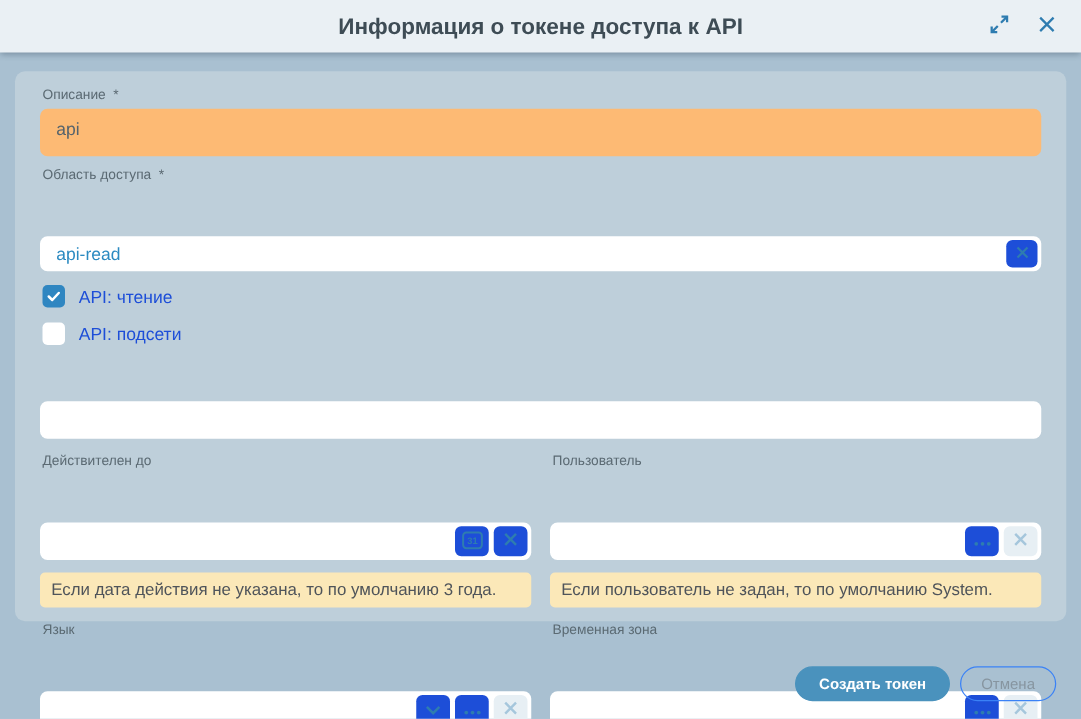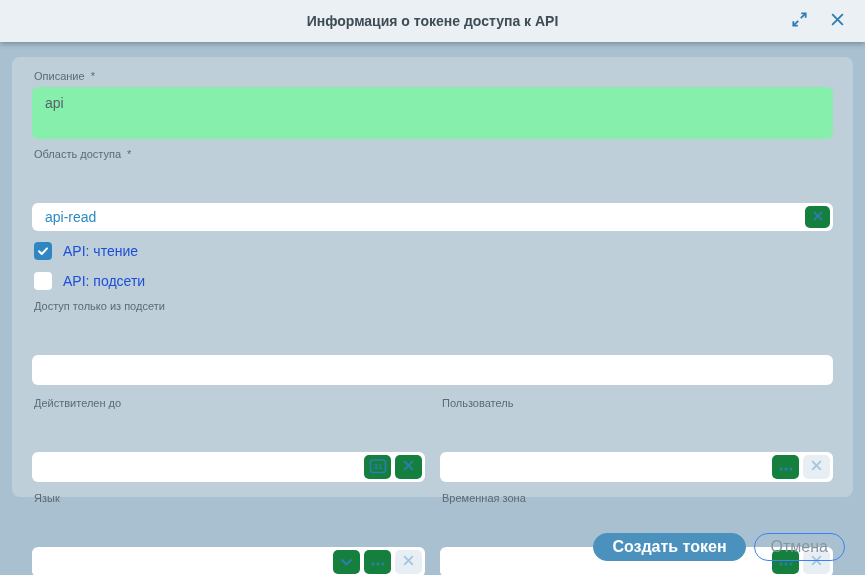--- a/index.html
+++ b/index.html
@@ -14,21 +14,21 @@
     position: relative;
     height: 42px;
     background: #eaf0f4;
     display: flex;
     align-items: center;
     justify-content: center;
     box-shadow: 0 2px 5px rgba(40,60,80,.38);
     z-index: 5;
   }
   .dialog-title {
-    font-size: 14px;
+    font-size: 18px;
     font-weight: bold;
     color: #3e4c55;
   }
   .header-actions {
     position: absolute;
     right: 20px;
     top: 0;
     height: 100%;
     display: flex;
     align-items: center;
@@ -59,24 +59,24 @@
   .field-label {
     font-size: 11px;
     color: #5b6a73;
     margin: 0 0 5px 2px;
     display: block;
   }
   .req { margin-left: 6px; color: #5b6a73; }
   .field { margin-bottom: 9px; }
   textarea.text-input {
     width: 100%;
-    height: 52px;
+    height: 38px;
     border: none;
     border-radius: 6px;
-    background: #86efac;
+    background: #fdba74;
     padding: 8px 13px;
     font-family: "Liberation Sans", sans-serif;
     font-size: 14px;
     color: #55636c;
     resize: none;
     outline: none;
     display: block;
   }
   .input-wrap {
     display: flex;
@@ -104,21 +104,21 @@
     flex: 1;
     padding: 0 13px;
     font-size: 14px;
     color: #2b8ac1;
   }
   .mini-btn {
     width: 27px;
     height: 24px;
     border: none;
     border-radius: 5px;
-    background: #15803d;
+    background: #1d4ed8;
     display: flex;
     align-items: center;
     justify-content: center;
     cursor: pointer;
     margin-left: 4px;
     flex: none;
   }
   .mini-btn.disabled { background: #e7eff4; }
   .check-row {
     display: flex;
@@ -167,21 +167,21 @@
     display: flex;
     align-items: flex-end;
     justify-content: flex-end;
     padding: 0 20px 14px 0;
     gap: 8px;
   }
   .btn {
     height: 28px;
     border-radius: 14px;
     font-family: "Liberation Sans", sans-serif;
-    font-size: 16px;
+    font-size: 12px;
     cursor: pointer;
   }
   .btn-primary {
     background: #4a92bd;
     border: 1px solid #4a92bd;
     color: #ffffff;
     padding: 0 18px;
     font-weight: bold;
   }
   .btn-outline {
@@ -254,21 +254,20 @@
       <div class="check-row">
         <span class="checkbox">
           <span>
             
           </span>
         </span>
         <span class="check-label">API: подсети</span>
       </div>
 
       <div class="field" style="margin-bottom:12px;">
-        <span class="field-label">Доступ только из подсети</span>
         <div class="input-wrap">
           <input type="text" value="" style="">
         </div>
       </div>
 
       <div class="two-col" style="margin-bottom:10px;">
         <div class="col">
           <span class="field-label">Действителен до</span>
           <div class="input-wrap">
             <input type="text" value="" style="">
@@ -306,20 +305,24 @@
               <span>
                 <svg width="13" height="13" viewBox="0 0 12 12" fill="none" stroke="#a5c6dc" stroke-width="1.8">
                     <path d="M2 2 L10 10 M10 2 L2 10"></path>
                   </svg>
               </span>
             </button>
           </div>
         </div>
       </div>
 
+      <div class="two-col hint-row">
+        <div class="col hint">Если дата действия не указана, то по умолчанию 3 года.</div>
+        <div class="col hint">Если пользователь не задан, то по умолчанию System.</div>
+      </div>
 
       <div class="two-col">
         <div class="col">
           <span class="field-label">Язык</span>
           <div class="input-wrap">
             <input type="text" value="" style="">
             <button class="mini-btn">
               <span>
                 <svg width="13" height="9" viewBox="0 0 13 9" fill="none" stroke="#2e7cb0" stroke-width="2">
                     <path d="M1.5 1.5 L6.5 6.5 L11.5 1.5"></path>

